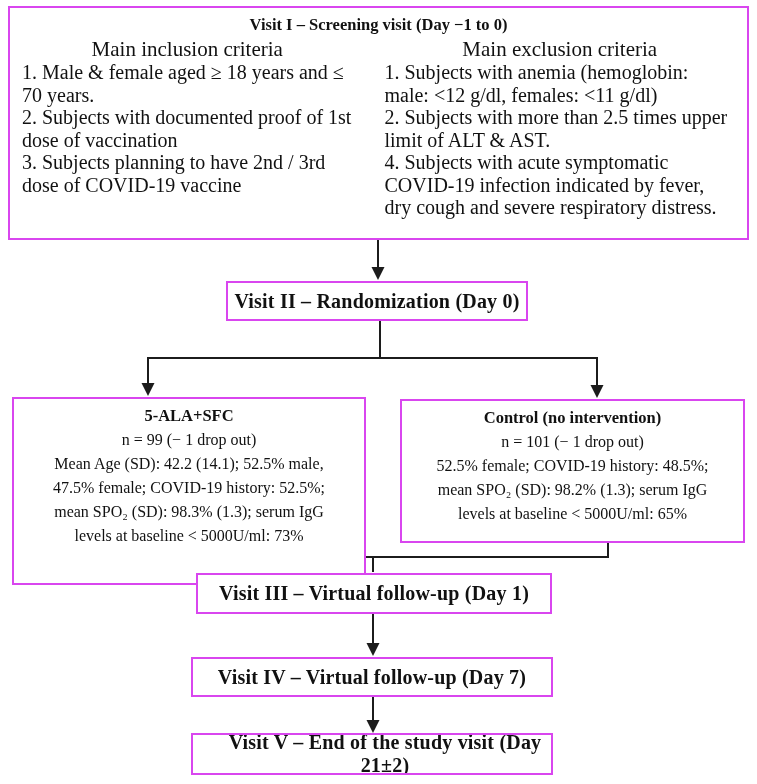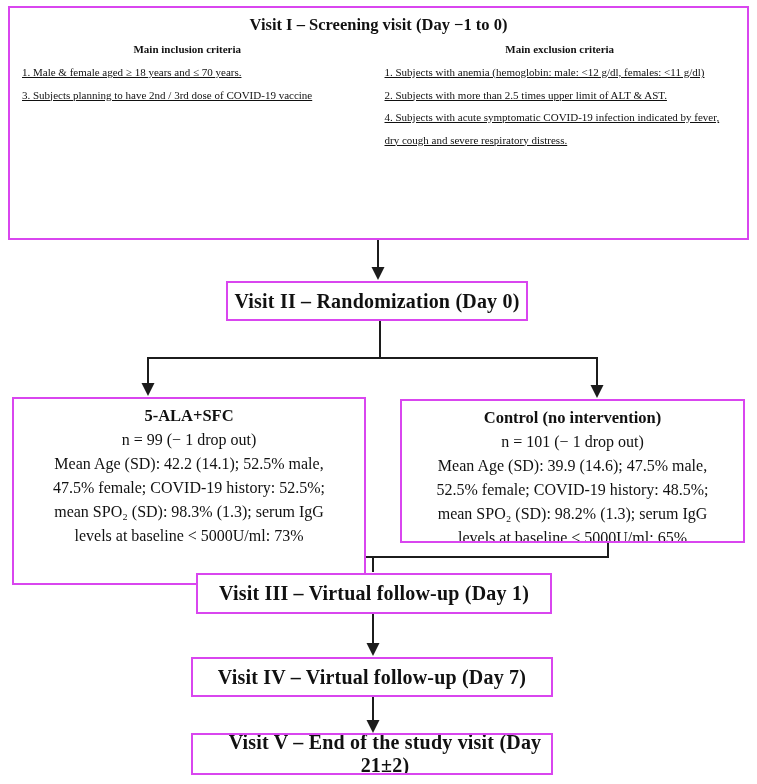--- a/index.html
+++ b/index.html
@@ -25,22 +25,22 @@
     font-weight:bold;font-size:20px;text-align:center;
     letter-spacing:0.2px;
   }
   
   #visit1-box{left:8px;top:6px;width:741px;height:234px;padding:5px 10px 4px 10px;}
   .v1-title{text-align:center;font-weight:bold;font-size:16.5px;line-height:24px;}
   .v1-columns{display:flex;}
   .v1-col{width:50%;box-sizing:border-box;}
   .v1-col.left{padding:0 26px 0 2px;}
   .v1-col.right{padding:0 2px 0 6px;}
-  .v1-col-header{text-align:center;font-weight:bold;font-size:11px;line-height:24px;}
-  .crit-item{font-size:11px;line-height:22.5px;text-decoration:underline;}
+  .v1-col-header{text-align:center;font-weight:normal;font-size:21px;line-height:24px;}
+  .crit-item{font-size:20px;line-height:22.5px;}
   
   .arm-box{text-align:center;font-size:16px;line-height:24px;padding-top:5px;}
   #arm-left{left:12px;top:397px;width:354px;height:188px;}
   #arm-right{left:400px;top:399px;width:345px;height:144px;}
   .arm-title{font-weight:bold;font-size:16.5px;}
   .arm-line{white-space:nowrap;}
   
   #visit2-box{left:226px;top:281px;width:302px;height:40px;}
   #visit3-box{left:196px;top:573px;width:356px;height:41px;}
   #visit4-box{left:191px;top:657px;width:362px;height:40px;}
@@ -86,20 +86,21 @@
       <polygon class="head" points="373,733 366.5,720 379.5,720"></polygon>
     </g>
   </svg>
 
   <div class="box" id="visit1-box">
     <div class="v1-title">Visit I – Screening visit (Day −1 to 0)</div>
     <div class="v1-columns">
       <div class="v1-col left">
         <div class="v1-col-header">Main inclusion criteria</div>
         <div class="crit-item">1. Male &amp; female aged ≥ 18 years and ≤ 70 years.</div>
+        <div class="crit-item">2. Subjects with documented proof of 1st dose of vaccination</div>
         <div class="crit-item">3. Subjects planning to have 2nd / 3rd dose of COVID-19 vaccine</div>
       </div>
       <div class="v1-col right">
         <div class="v1-col-header">Main exclusion criteria</div>
         <div class="crit-item">1. Subjects with anemia (hemoglobin: male: &lt;12 g/dl, females: &lt;11 g/dl)</div>
         <div class="crit-item">2. Subjects with more than 2.5 times upper limit of ALT &amp; AST.</div>
         <div class="crit-item">4. Subjects with acute symptomatic COVID-19 infection indicated by fever, dry cough and severe respiratory distress.</div>
       </div>
     </div>
   </div>
@@ -113,21 +114,20 @@
     <div class="arm-line">n = 99 (− 1 drop out)</div>
     <div class="arm-line">Mean Age (SD): 42.2 (14.1); 52.5% male,</div>
     <div class="arm-line">47.5% female; COVID-19 history: 52.5%;</div>
     <div class="arm-line">mean SPO₂ (SD): 98.3% (1.3); serum IgG</div>
     <div class="arm-line">levels at baseline &lt; 5000U/ml: 73%</div>
   </div>
 
   <div class="box arm-box" id="arm-right">
     <div class="arm-title">Control (no intervention)</div>
     <div class="arm-line">n = 101 (− 1 drop out)</div>
-    <div class="arm-line">Mean Age (SD): 39.9 (14.6); 47.5% male,</div>
     <div class="arm-line">52.5% female; COVID-19 history: 48.5%;</div>
     <div class="arm-line">mean SPO₂ (SD): 98.2% (1.3); serum IgG</div>
     <div class="arm-line">levels at baseline &lt; 5000U/ml: 65%</div>
   </div>
 
   <div class="box visit-label" id="visit3-box">
     <span>Visit III – Virtual follow-up (Day 1)</span>
   </div>
 
   <div class="box visit-label" id="visit4-box">

